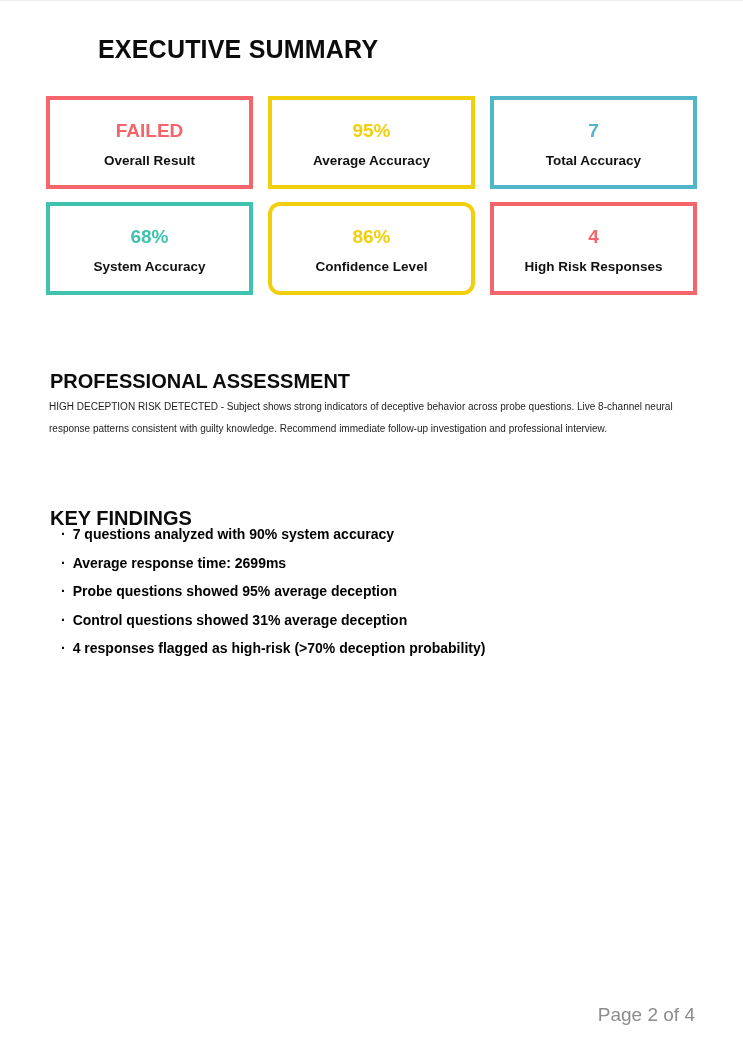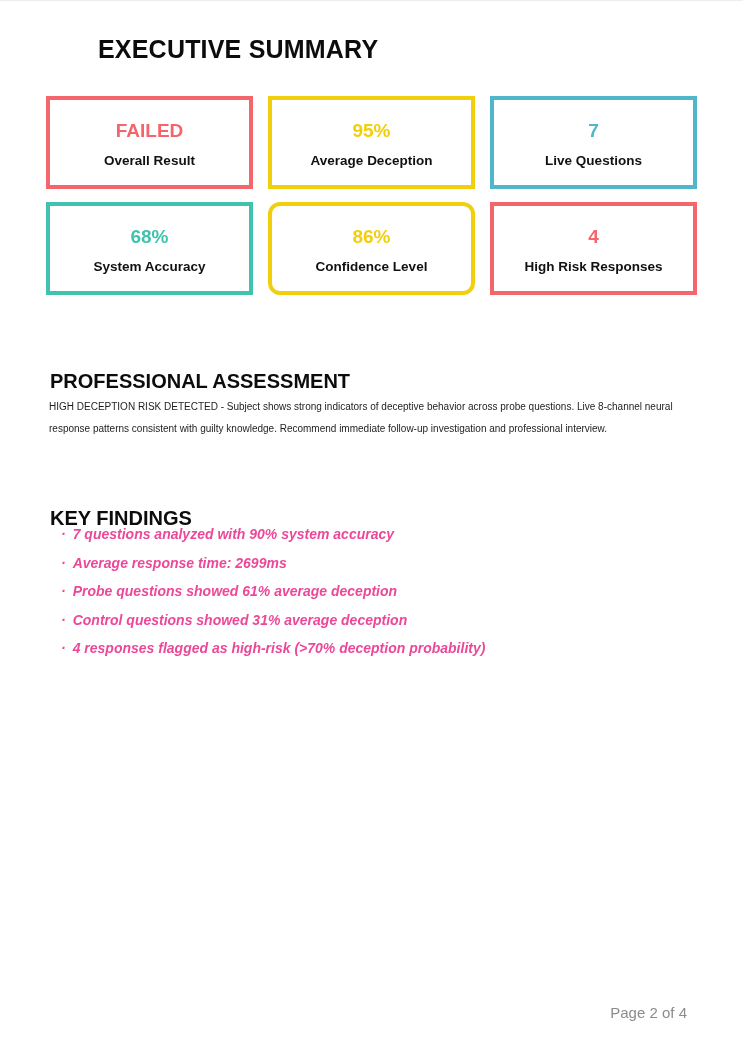--- a/index.html
+++ b/index.html
@@ -53,51 +53,51 @@
     font-size:10px; line-height:21.5px; color:#1d1d1d;
     font-weight:normal;
   }
   .kf-heading { top:482px; }
 
   .kf-list {
     position:absolute; left:61px; top:523px; width:620px;
     list-style:none; margin:0; padding:0;
   }
   .kf-item {
-    font-size:14px; font-weight:bold; color:#ec4899;
-    line-height:20px; margin-bottom:8.5px;font-style:italic;
+    font-size:14px; font-weight:bold; color:#000000;
+    line-height:20px; margin-bottom:8.5px;
   }
   .kf-item::before {
     content:"·";
     margin-right:7px;
     font-weight:bold;
   }
 
   .footer {
-    position:absolute; right:56px; top:1003px;
-    font-size:15px; color:#8c8c8c;
+    position:absolute; right:48px; top:1003px;
+    font-size:19px; color:#8c8c8c;
   }
 </style>
 </head>
 <body>
 
 <h1 class="page-title">EXECUTIVE SUMMARY</h1>
 
 <div class="cards">
   <div class="card" style="border-color: rgb(244, 101, 108);">
     <div class="card-value" style="color: rgb(244, 101, 108);">FAILED</div>
     <div class="card-label">Overall Result</div>
   </div>
   <div class="card" style="border-color: rgb(242, 207, 12);">
     <div class="card-value" style="color: rgb(242, 207, 12);">95%</div>
-    <div class="card-label">Average Deception</div>
+    <div class="card-label">Average Accuracy</div>
   </div>
   <div class="card" style="border-color: rgb(80, 182, 202);">
     <div class="card-value" style="color: rgb(80, 182, 202);">7</div>
-    <div class="card-label">Live Questions</div>
+    <div class="card-label">Total Accuracy</div>
   </div>
   <div class="card" style="border-color: rgb(64, 195, 174);">
     <div class="card-value" style="color: rgb(64, 195, 174);">68%</div>
     <div class="card-label">System Accuracy</div>
   </div>
   <div class="card" style="border-color: rgb(242, 207, 12); border-radius: 12px;">
     <div class="card-value" style="color: rgb(242, 207, 12);">86%</div>
     <div class="card-label">Confidence Level</div>
   </div>
   <div class="card" style="border-color: rgb(244, 101, 108);">
@@ -106,18 +106,18 @@
   </div>
 </div>
 
 <h2 class="section-heading pa-heading">PROFESSIONAL ASSESSMENT</h2>
 <p class="pa-body">HIGH DECEPTION RISK DETECTED - Subject shows strong indicators of deceptive behavior across probe questions. Live 8-channel neural response patterns consistent with guilty knowledge. Recommend immediate follow-up investigation and professional interview.</p>
 
 <h2 class="section-heading kf-heading">KEY FINDINGS</h2>
 <ul class="kf-list">
   <li class="kf-item">7 questions analyzed with 90% system accuracy</li>
   <li class="kf-item">Average response time: 2699ms</li>
-  <li class="kf-item">Probe questions showed 61% average deception</li>
+  <li class="kf-item">Probe questions showed 95% average deception</li>
   <li class="kf-item">Control questions showed 31% average deception</li>
   <li class="kf-item">4 responses flagged as high-risk (&gt;70% deception probability)</li>
 </ul>
 
 <div class="footer">Page 2 of 4</div>
 
 </body></html>

